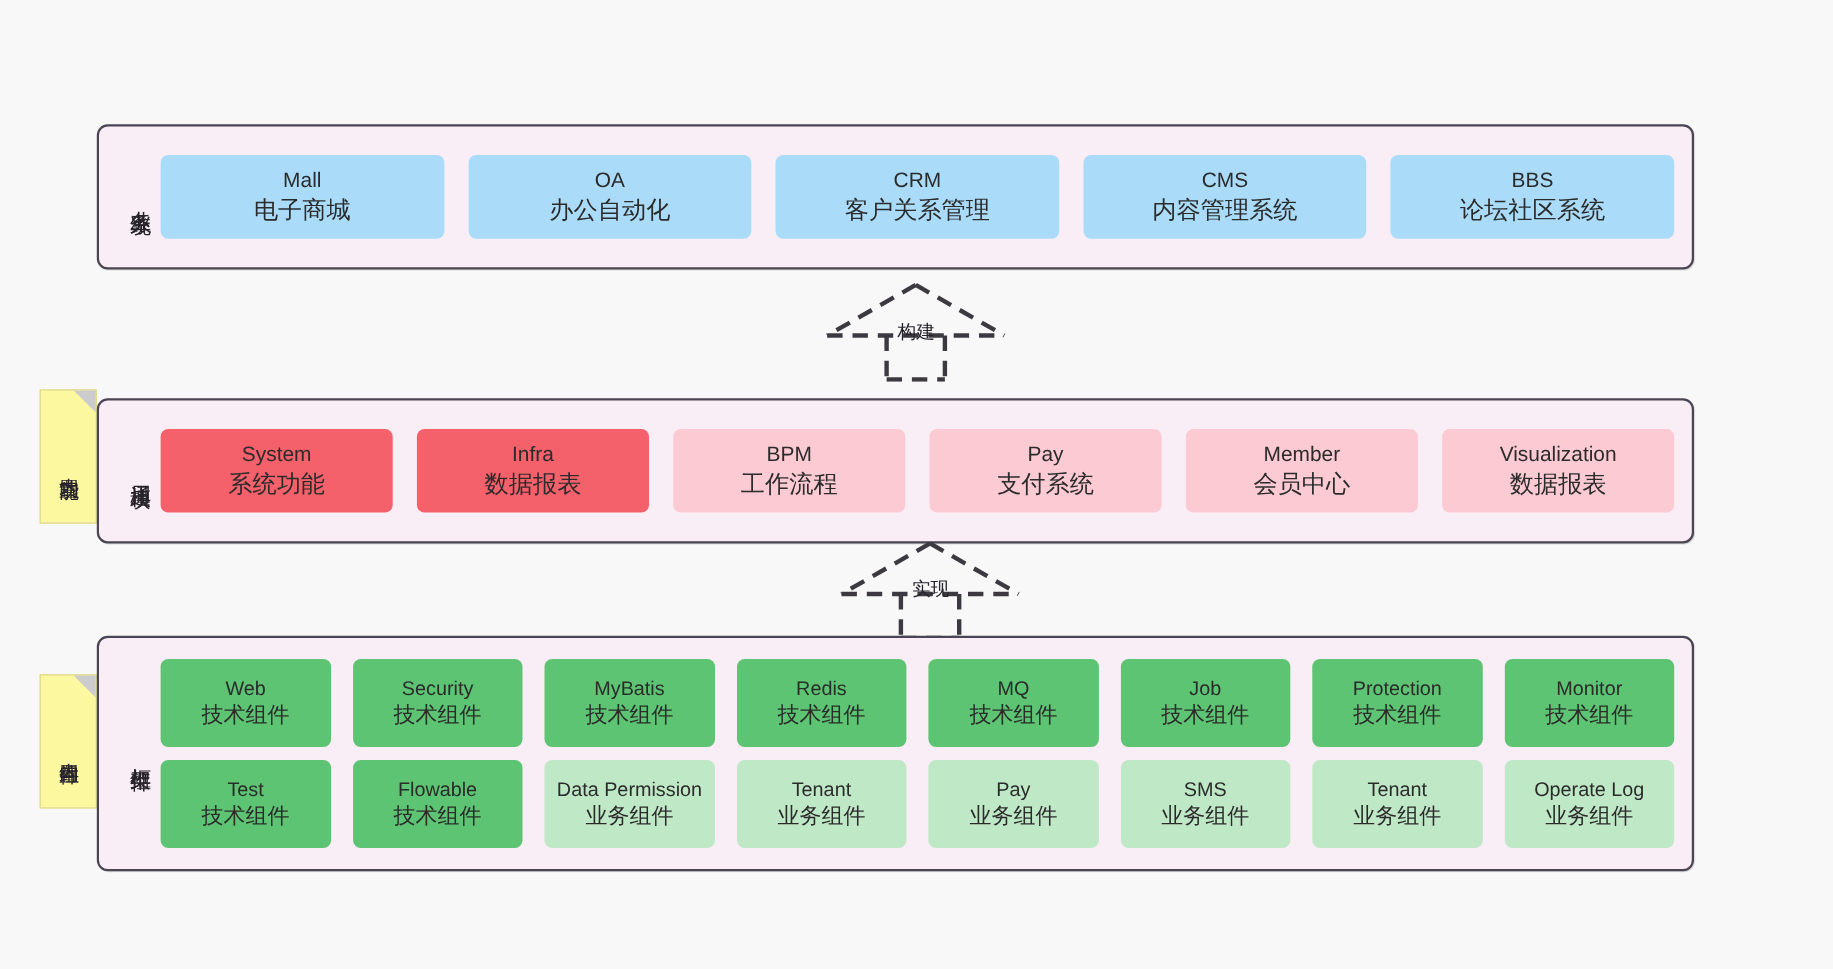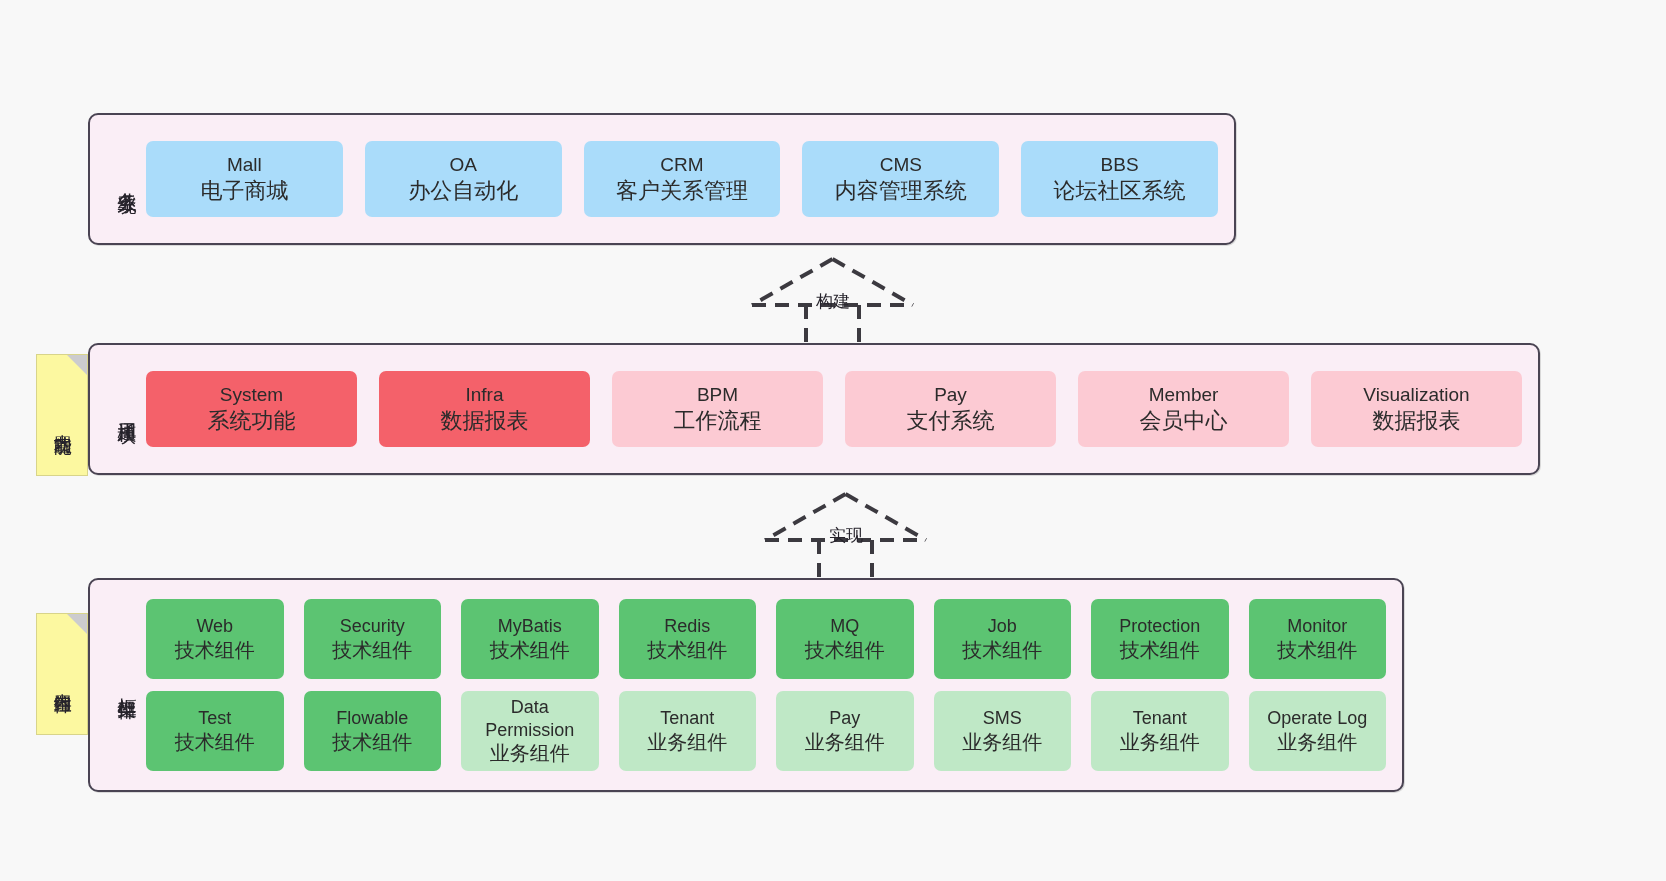--- a/index.html
+++ b/index.html
@@ -63,27 +63,27 @@
   .card .t2 { font-size: 22px; }
 
   
   .c-blue      { background: #aadcfa; }
   .c-red       { background: #f4616a; }
   .c-pink      { background: #fccad3; }
   .c-green     { background: #5cc472; }
   .c-lgreen    { background: #bfe8c6; }
 
   
-  #layer-business { left: 88px; top: 113px; width: 1148px; height: 132px; }
+  #layer-business { left: 88px; top: 113px; width: 1452px; height: 132px; }
   #layer-business .row { height: 76px; }
 
-  #layer-common   { left: 88px; top: 343px; width: 1452px; height: 132px; }
+  #layer-common   { left: 88px; top: 362px; width: 1452px; height: 132px; }
   #layer-common .row { height: 76px; }
 
-  #layer-framework{ left: 88px; top: 578px; width: 1316px; height: 214px; }
+  #layer-framework{ left: 88px; top: 578px; width: 1452px; height: 214px; }
   #layer-framework .row { height: 80px; }
   #layer-framework .row { gap: 20px; }
   #layer-framework .card .t1 { font-size: 18px; }
   #layer-framework .card .t2 { font-size: 20px; }
 
   
   .sticky {
     position: absolute;
     width: 52px;
     background: #fcf8a0;

